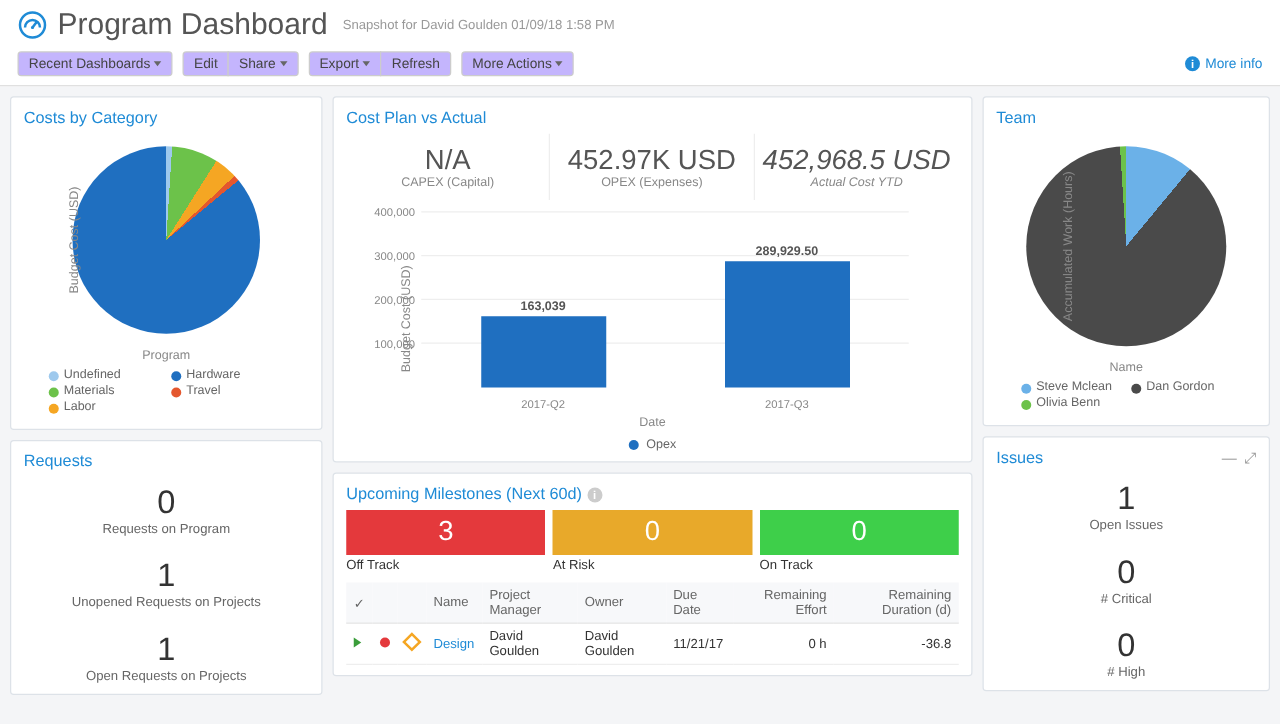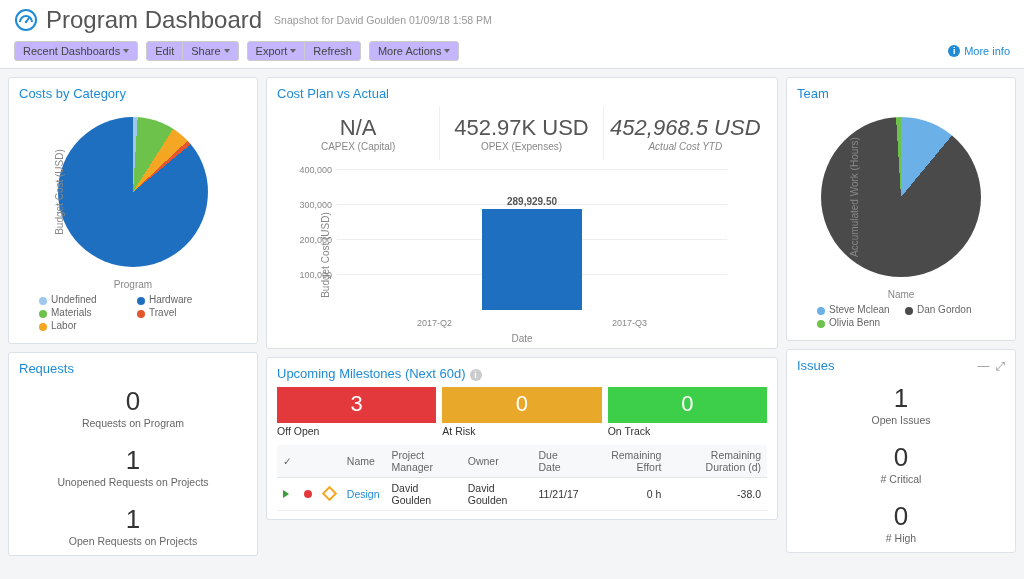--- a/index.html
+++ b/index.html
@@ -196,40 +196,48 @@
             </div>
           <div class="bc-line" style="bottom:75%">
               <span class="bc-tick">300,000</span>
             </div>
           <div class="bc-line" style="bottom:100%">
               <span class="bc-tick">400,000</span>
             </div>
         </div>
         <div class="bc-area">
           <div class="bar-slot">
+              <div class="bar-label">163,039</div>
+              <div class="bar" style="height:57px"></div>
+            </div>
+          <div class="bar-slot">
               <div class="bar-label">289,929.50</div>
               <div class="bar" style="height:101px"></div>
             </div>
         </div>
         <div class="bc-xticks">
             <span>2017-Q2</span>
             <span>2017-Q3</span>
           </div>
         <div class="bc-xlab">Date</div>
       </div>
+      <div class="bc-legend">
+          <span class="swatch" style="background:#1f6fc0"></span>
+          <span>Opex</span>
+        </div>
     </div>
 
     <div class="card">
       <div class="card-title"><span>Upcoming Milestones (Next 60d)</span><span class="info-dim">i</span></div>
       <div class="ms-tiles">
         <div>
             <div class="ms-tile" style="background:#e4393c">
               <div class="ms-tile-num">3</div>
             </div>
-            <div class="ms-tile-label">Off Open</div>
+            <div class="ms-tile-label">Off Track</div>
           </div>
         <div>
             <div class="ms-tile" style="background:#e8a92a">
               <div class="ms-tile-num">0</div>
             </div>
             <div class="ms-tile-label">At Risk</div>
           </div>
         <div>
             <div class="ms-tile" style="background:#3ecf4a">
               <div class="ms-tile-num">0</div>
@@ -254,21 +262,21 @@
         <tbody>
             <tr>
           <td><span class="tri"></span></td>
           <td><span class="dot" style="background:#e4393c"></span></td>
           <td><span class="diamond"></span></td>
           <td style="color:#1f8bd6">Design</td>
           <td>David Goulden</td>
           <td>David Goulden</td>
           <td>11/21/17</td>
           <td class="th-right">0 h</td>
-          <td class="th-right">-38.0</td>
+          <td class="th-right">-36.8</td>
         </tr>
           </tbody>
       </table>
     </div>
   </div>
 
   <div style="display:flex;flex-direction:column;gap:8px">
     <div class="card">
       <div class="card-title">Team</div>
       <div class="pie-wrap" style="height:180px">

